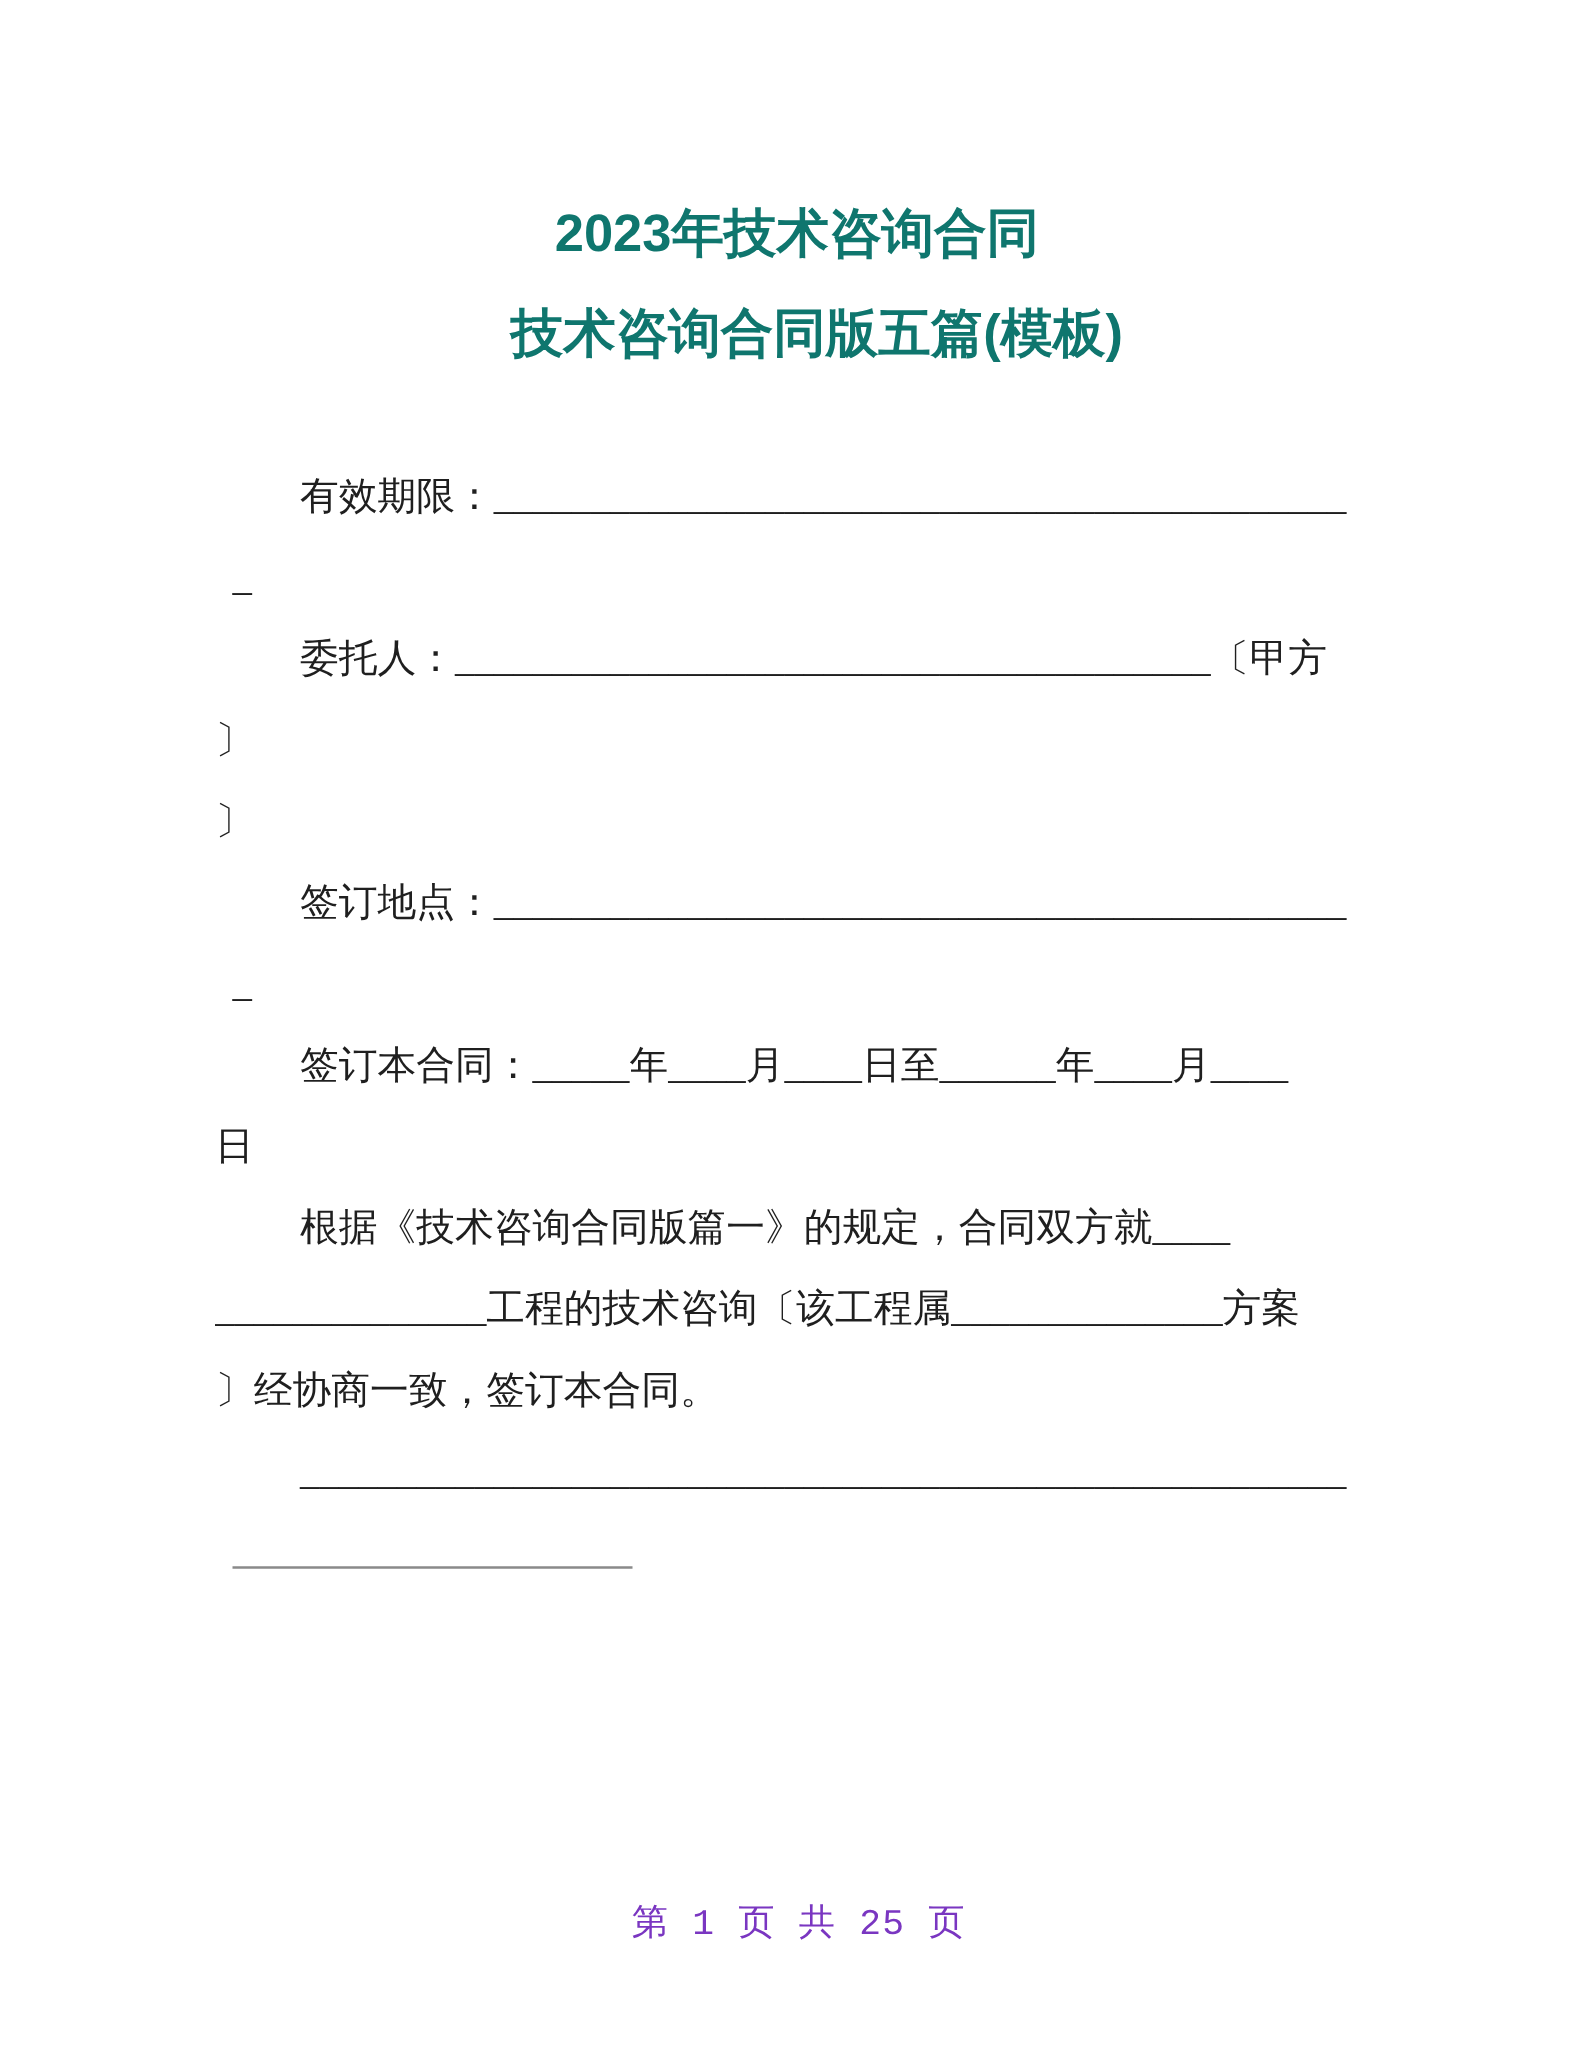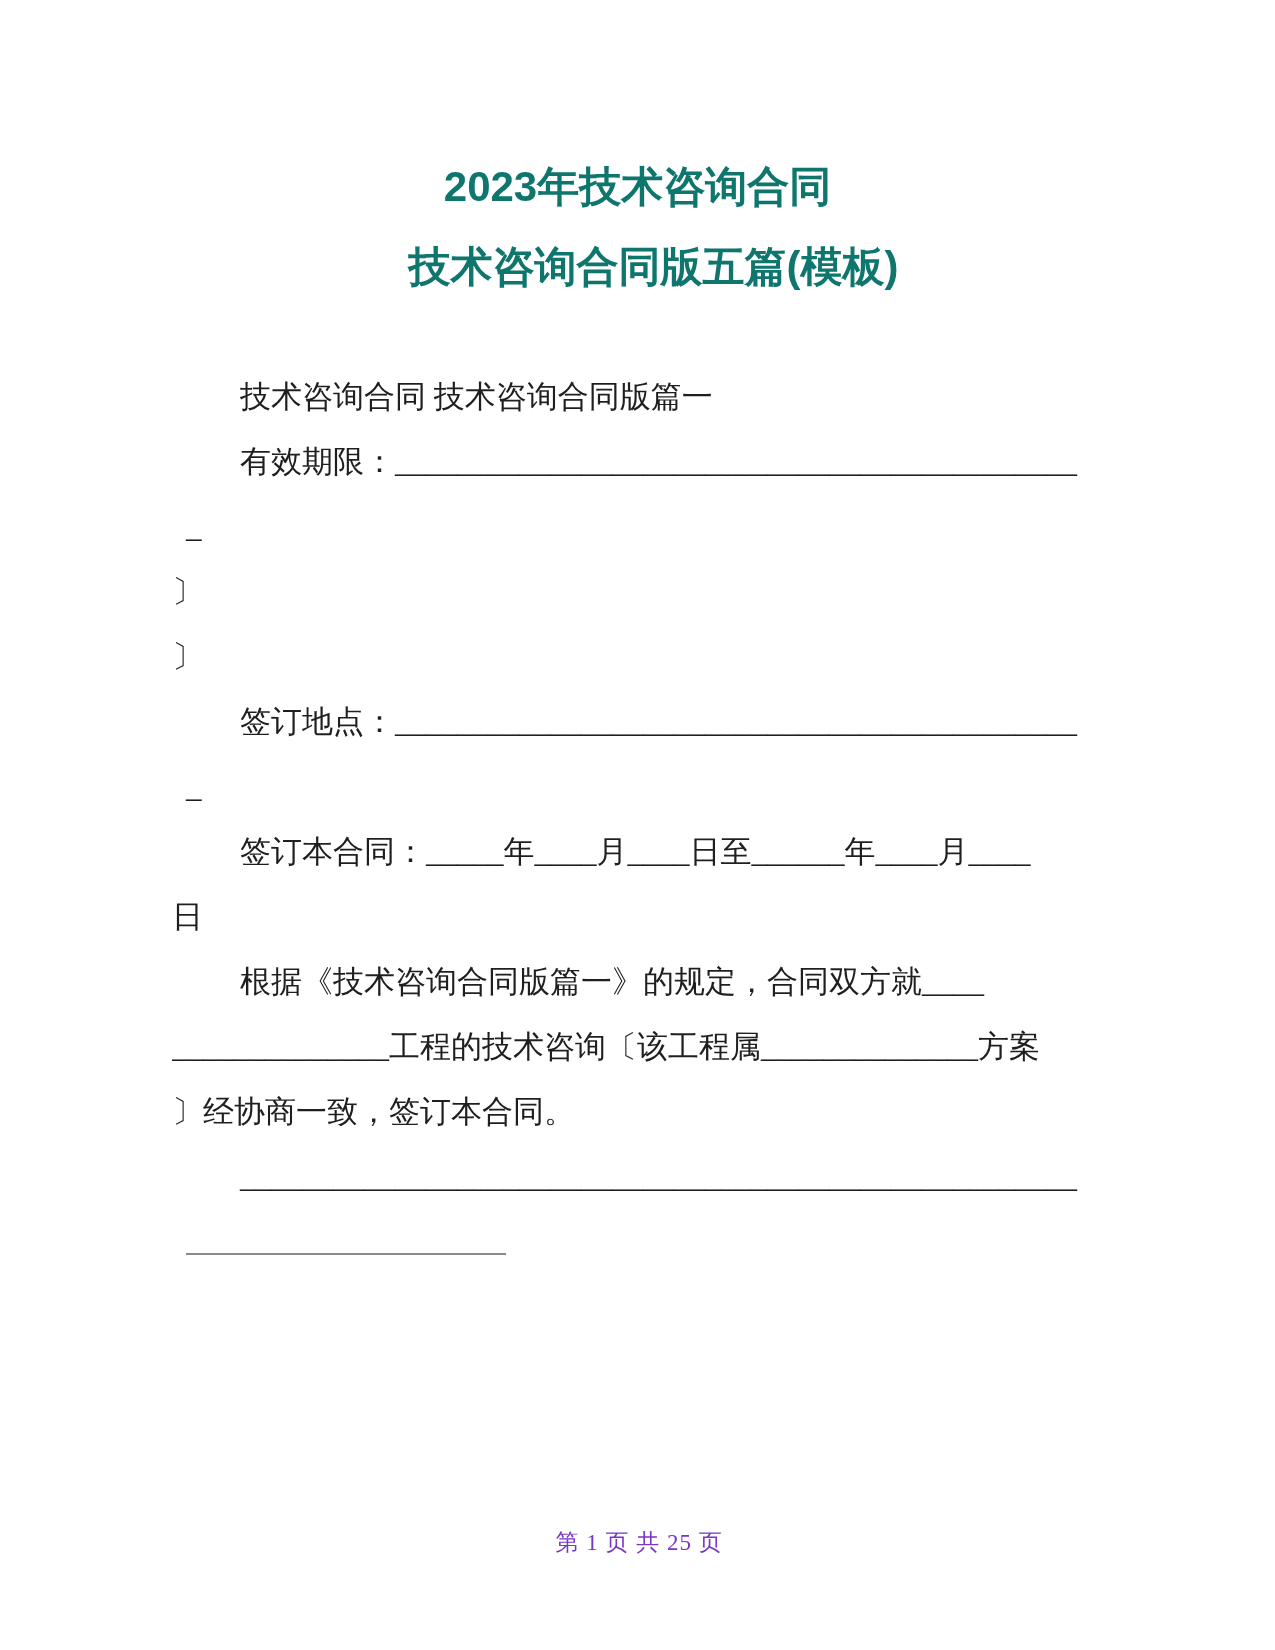--- a/index.html
+++ b/index.html
@@ -40,39 +40,40 @@
     margin-top:44px;
     width:320px;
     height:0;
     border-top:2px solid #8a8a8a;
   }
   .footer{
     position:absolute;
     left:3px;right:0;
     bottom:92px;
     text-align:center;
-    font-size:23px;
+    font-size:29px;
     color:#7a36c1;
     letter-spacing:1px;
+    font-family:Liberation Mono, monospace;
   }
 </style>
 </head>
 <body>
 
 <div class="page">
 
   <div class="titles">
     <h1 class="doc-title">2023年技术咨询合同</h1>
     <h1 class="doc-title second">技术咨询合同版五篇(模板)</h1>
   </div>
 
   <div class="content">
-    <div class="bline ind">技术咨询合同 技术咨询合同版篇一</div>
     <div class="bline ind">有效期限：____________________________________________</div>
     <div class="bline dash">_</div>
+    <div class="bline ind">委托人：_______________________________________〔甲方</div>
     <div class="bline">〕</div>
     <div class="bline">〕</div>
     <div class="bline ind">签订地点：____________________________________________</div>
     <div class="bline dash">_</div>
     <div class="bline ind">签订本合同：_____年____月____日至______年____月____</div>
     <div class="bline">日</div>
     <div class="bline ind">根据《技术咨询合同版篇一》的规定，合同双方就____</div>
     <div class="bline">______________工程的技术咨询〔该工程属______________方案</div>
     <div class="bline">〕经协商一致，签订本合同。</div>
     <div class="bline ind">______________________________________________________</div>

